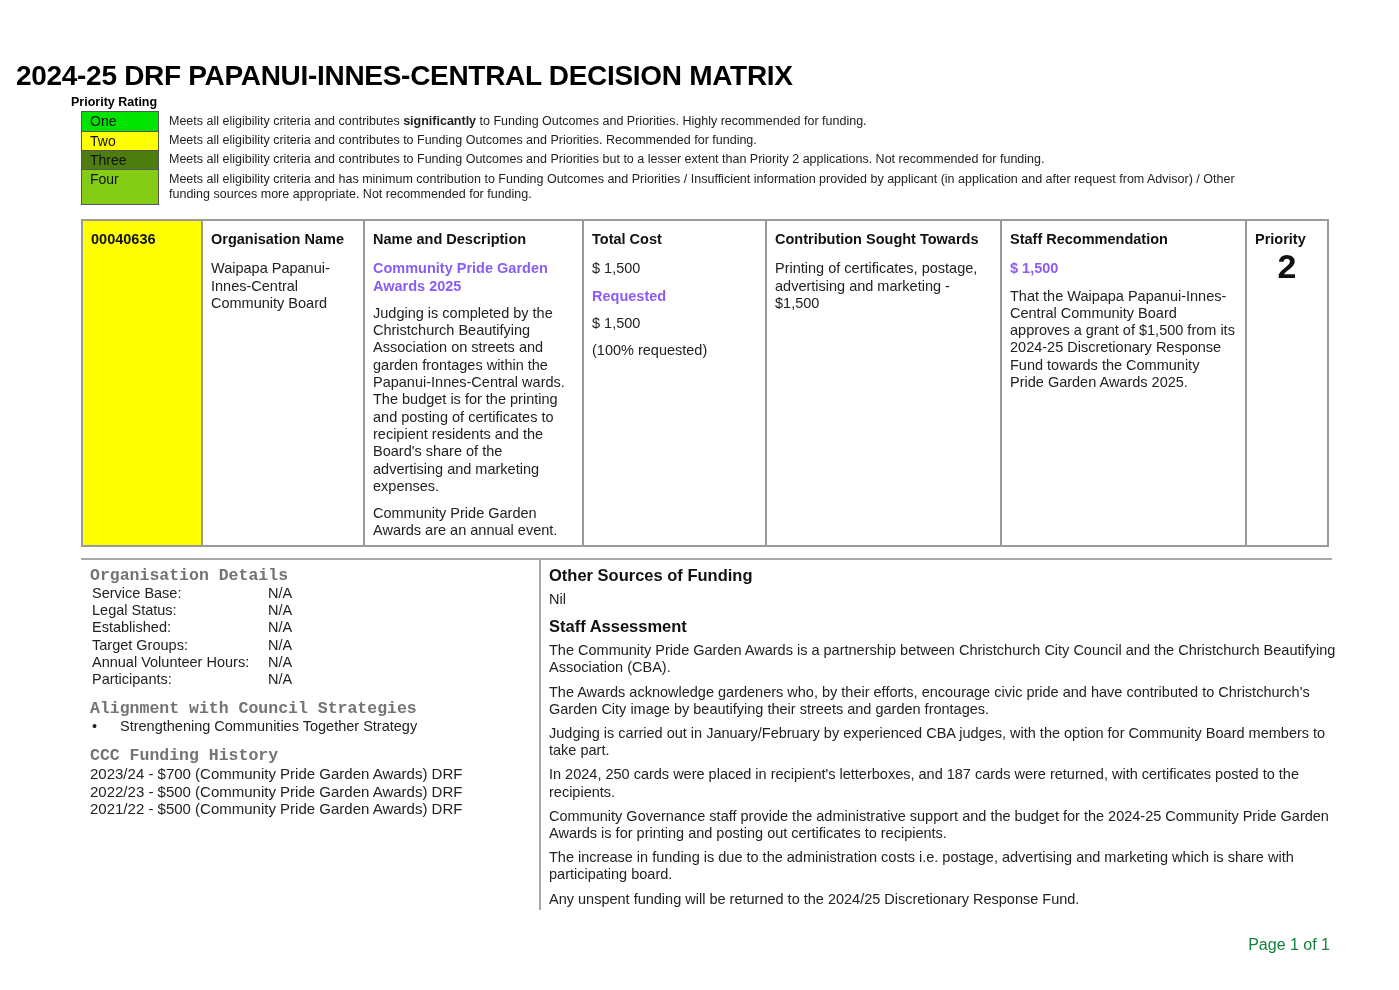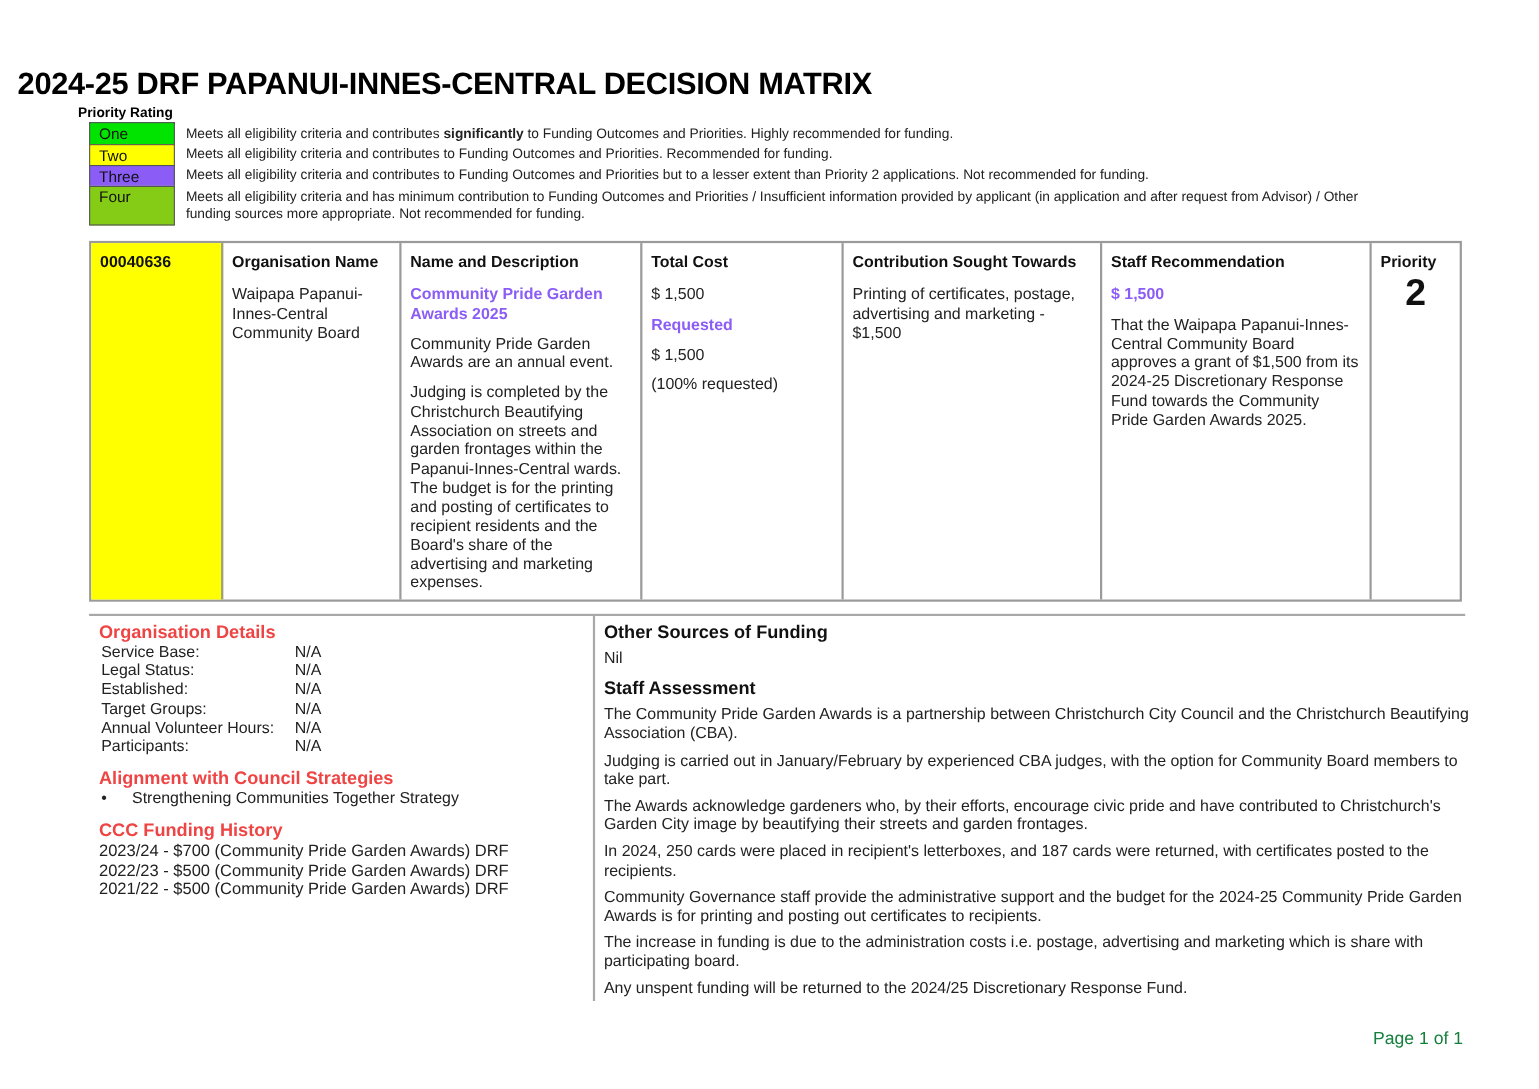--- a/index.html
+++ b/index.html
@@ -28,21 +28,21 @@
   .c-cost { width: 183px; }
   .c-contrib { width: 235px; }
   .c-staff { width: 245px; }
   .c-prio { flex: 1; }
   .prio-num { font-size: 34px; font-weight: bold; text-align: center; margin-top: -2px; color: #111; }
 
   .hr { position: absolute; left: 81px; top: 558px; width: 1251px; height: 2px; background: #a8a8a8; }
   .vr { position: absolute; left: 539px; top: 560px; width: 2px; height: 350px; background: #a8a8a8; }
 
   .left { position: absolute; left: 90px; top: 566px; width: 440px; }
-  .sec-h { font-weight: bold; font-size: 16.5px; color: #ef4444; line-height: 19px; }
+  .sec-h { font-weight: bold; font-size: 16.5px; color: #737373; line-height: 19px; font-family: Liberation Mono, monospace; }
   .kv { display: flex; font-size: 14.5px; line-height: 17.2px; color: #222; padding-left: 2px; }
   .kv .k { width: 176px; }
   .bullet { font-size: 14.5px; line-height: 17px; color: #222; display: flex; padding-left: 2px; }
   .bullet .dot { width: 28px; }
   .hist { font-size: 15px; line-height: 17.3px; color: #222; }
 
   .right { position: absolute; left: 549px; top: 566px; width: 790px; }
   .r-h { font-weight: bold; font-size: 16.5px; color: #111; line-height: 19px; margin-bottom: 6px; }
   .r-p { font-size: 14.5px; line-height: 17.2px; color: #222; margin-bottom: 7px; }
 
@@ -55,43 +55,43 @@
 
 <div class="pr-label">Priority Rating</div>
 
 <div class="legend">
   <div class="swatch" style="top:0;height:20px;background:#00e400;">One</div>
   <div class="legend-text" style="top:3px;"><span>Meets all eligibility criteria and contributes </span><b>significantly</b><span> to Funding Outcomes and Priorities.  Highly recommended for funding.</span></div>
 
   <div class="swatch" style="top:20px;height:19px;background:#ffff00;">Two</div>
   <div class="legend-text" style="top:22px;">Meets all eligibility criteria and contributes to Funding Outcomes and Priorities.  Recommended for funding.</div>
 
-  <div class="swatch" style="top:39px;height:19px;background:#8b5cf6;">Three</div>
+  <div class="swatch" style="top:39px;height:19px;background:#4d7c0f;">Three</div>
   <div class="legend-text" style="top:41px;">Meets all eligibility criteria and contributes to Funding Outcomes and Priorities but to a lesser extent than Priority 2 applications.  Not recommended for funding.</div>
 
   <div class="swatch" style="top:58px;height:36px;background:#84cc16;border-bottom:1px solid #555;">Four</div>
   <div class="legend-text" style="top:61px;">
       <div>Meets all eligibility criteria and has minimum contribution to Funding Outcomes and Priorities / Insufficient information provided by applicant (in application and after request from Advisor) / Other</div>
       <div>funding sources more appropriate.  Not recommended for funding.</div>
     </div>
 </div>
 
 <div class="matrix">
   <div class="cell c-id">
     <div class="hdr">00040636</div>
   </div>
   <div class="cell c-org">
     <div class="hdr">Organisation Name</div>
     <div>Waipapa Papanui-Innes-Central Community Board</div>
   </div>
   <div class="cell c-desc">
     <div class="hdr">Name and Description</div>
     <div class="p b">Community Pride Garden Awards 2025</div>
+    <div class="p">Judging is completed by the Christchurch Beautifying Association on streets and garden frontages within the Papanui-Innes-Central wards. The budget is for the printing and posting of certificates to recipient residents and the Board's share of the advertising and marketing expenses.</div>
     <div class="p">Community Pride Garden Awards are an annual event.</div>
-    <div class="p">Judging is completed by the Christchurch Beautifying Association on streets and garden frontages within the Papanui-Innes-Central wards. The budget is for the printing and posting of certificates to recipient residents and the Board's share of the advertising and marketing expenses.</div>
   </div>
   <div class="cell c-cost">
     <div class="hdr">Total Cost</div>
     <div class="p">$ 1,500</div>
     <div class="p b">Requested</div>
     <div class="p">$ 1,500</div>
     <div class="p">(100% requested)</div>
   </div>
   <div class="cell c-contrib">
     <div class="hdr">Contribution Sought Towards</div>
@@ -148,21 +148,21 @@
   <div class="hist">2023/24 - $700 (Community Pride Garden Awards) DRF</div>
   <div class="hist">2022/23 - $500 (Community Pride Garden Awards) DRF</div>
   <div class="hist">2021/22 - $500 (Community Pride Garden Awards) DRF</div>
 </div>
 
 <div class="right">
   <div class="r-h">Other Sources of Funding</div>
   <div class="r-p" style="margin-bottom:9px;">Nil</div>
   <div class="r-h">Staff Assessment</div>
   <div class="r-p">The Community Pride Garden Awards is a partnership between Christchurch City Council and the Christchurch Beautifying Association (CBA).</div>
+  <div class="r-p">The Awards acknowledge gardeners who, by their efforts, encourage civic pride and have contributed to Christchurch's Garden City image by beautifying their streets and garden frontages.</div>
   <div class="r-p">Judging is carried out in January/February by experienced CBA judges, with the option for Community Board members to take part.</div>
-  <div class="r-p">The Awards acknowledge gardeners who, by their efforts, encourage civic pride and have contributed to Christchurch's Garden City image by beautifying their streets and garden frontages.</div>
   <div class="r-p">In 2024, 250 cards were placed in recipient's letterboxes, and 187 cards were returned, with certificates posted to the recipients.</div>
   <div class="r-p">Community Governance staff provide the administrative support and the budget for the 2024-25 Community Pride Garden Awards is for printing and posting out certificates to recipients.</div>
   <div class="r-p">The increase in funding is due to the administration costs i.e. postage, advertising and marketing which is share with participating board.</div>
   <div class="r-p">Any unspent funding will be returned to the 2024/25 Discretionary Response Fund.</div>
 </div>
 
 <div class="page">Page 1 of 1</div>
 
 </body></html>

